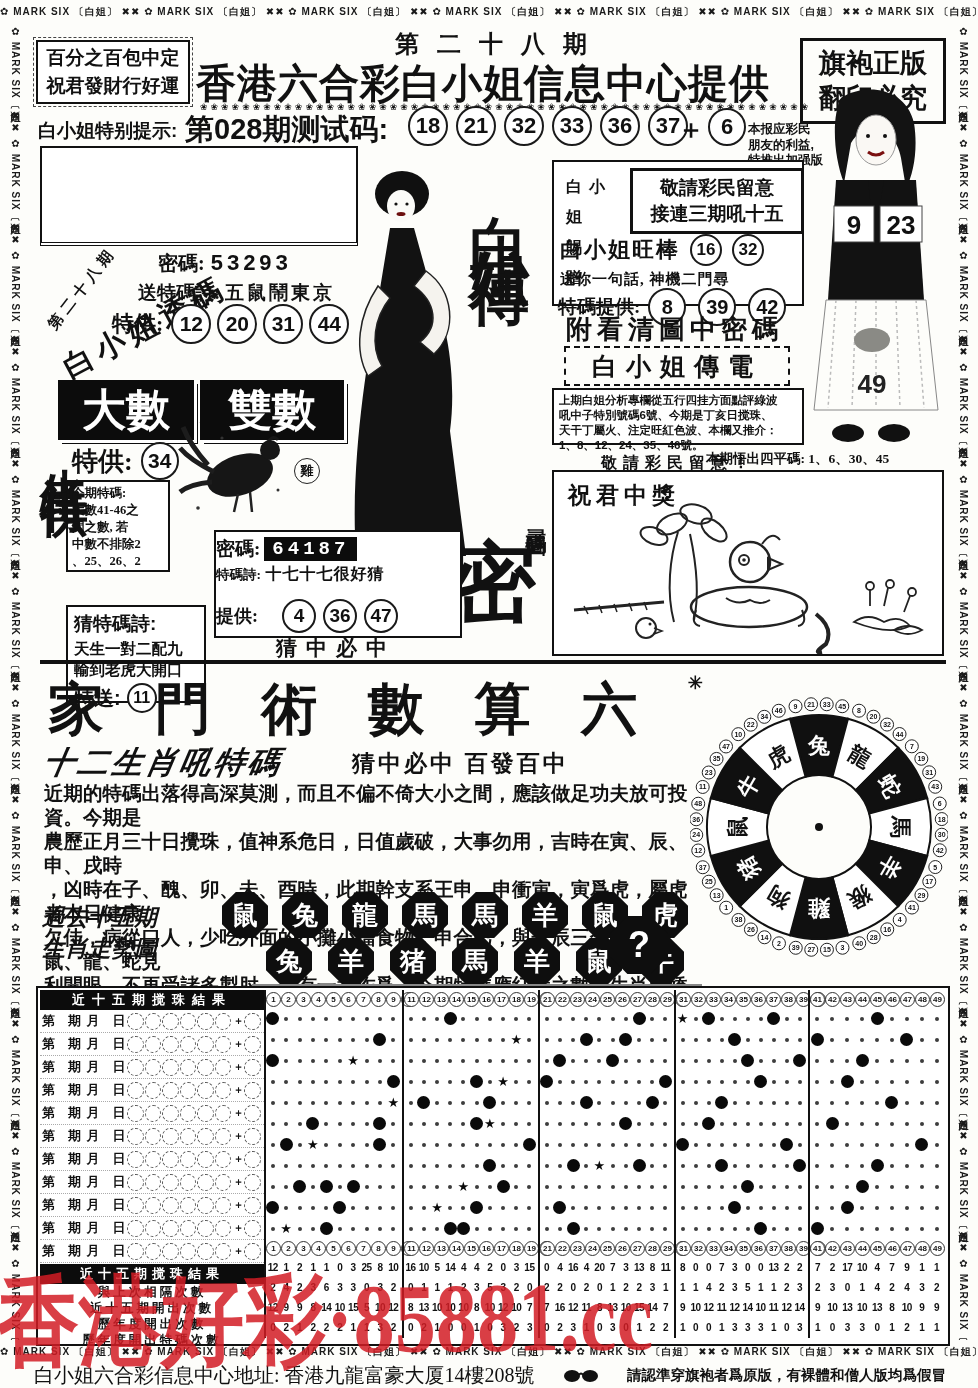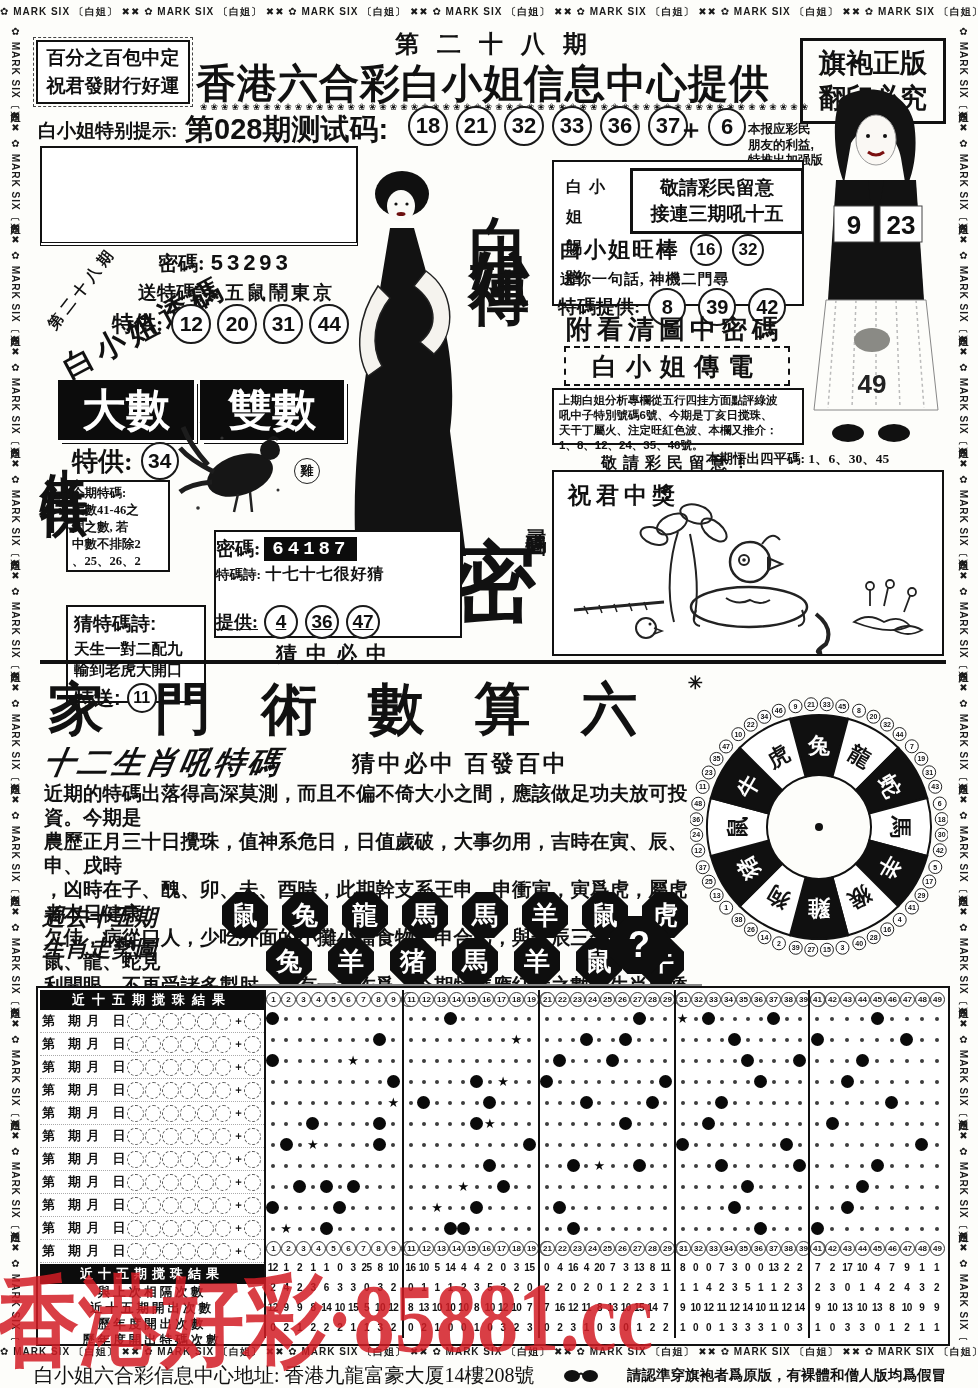--- a/index.html
+++ b/index.html
@@ -148,21 +148,21 @@
   <div class="abs bx" style="left:214px;top:530px;width:248px;height:108px;display:flex;">
     <div style="flex:1;padding:4px 4px 0 0;">
       <div style="display:flex;align-items:center;gap:4px;">
         <span class="serif" style="font-size:19px;font-weight:900;">密碼:</span>
         <span class="mono" style="background:#0c0c0c;color:#fff;font-size:19px;font-weight:bold;padding:1px 8px;letter-spacing:4px;">64187</span>
       </div>
       <div style="margin-top:2px;">
         <span class="serif" style="font-size:13.5px;font-weight:bold;">特碼詩:</span>
         <span class="serif" style="font-size:16px;font-weight:bold;letter-spacing:1px;">十七十七很好猜</span>
       </div>
-      <div style="display:flex;align-items:center;gap:6px;margin-top:20px;text-decoration:underline;">
+      <div style="display:flex;align-items:center;gap:24px;margin-top:14px;">
         <span class="serif" style="font-size:18px;font-weight:bold;">提供:</span>
         <span id="mitu-circles" style="display:flex;gap:7px;">
             <span class="cnum" style="height: 34px; width: 34px; font-size: 19px;">4</span>
             <span class="cnum" style="height: 34px; width: 34px; font-size: 19px;">36</span>
             <span class="cnum" style="height: 34px; width: 34px; font-size: 19px;">47</span>
           </span>
       </div>
       <div class="serif" style="font-size:21px;font-weight:900;letter-spacing:9px;text-align:center;margin-top:1px;">猜中必中</div>
     </div>
   </div>

